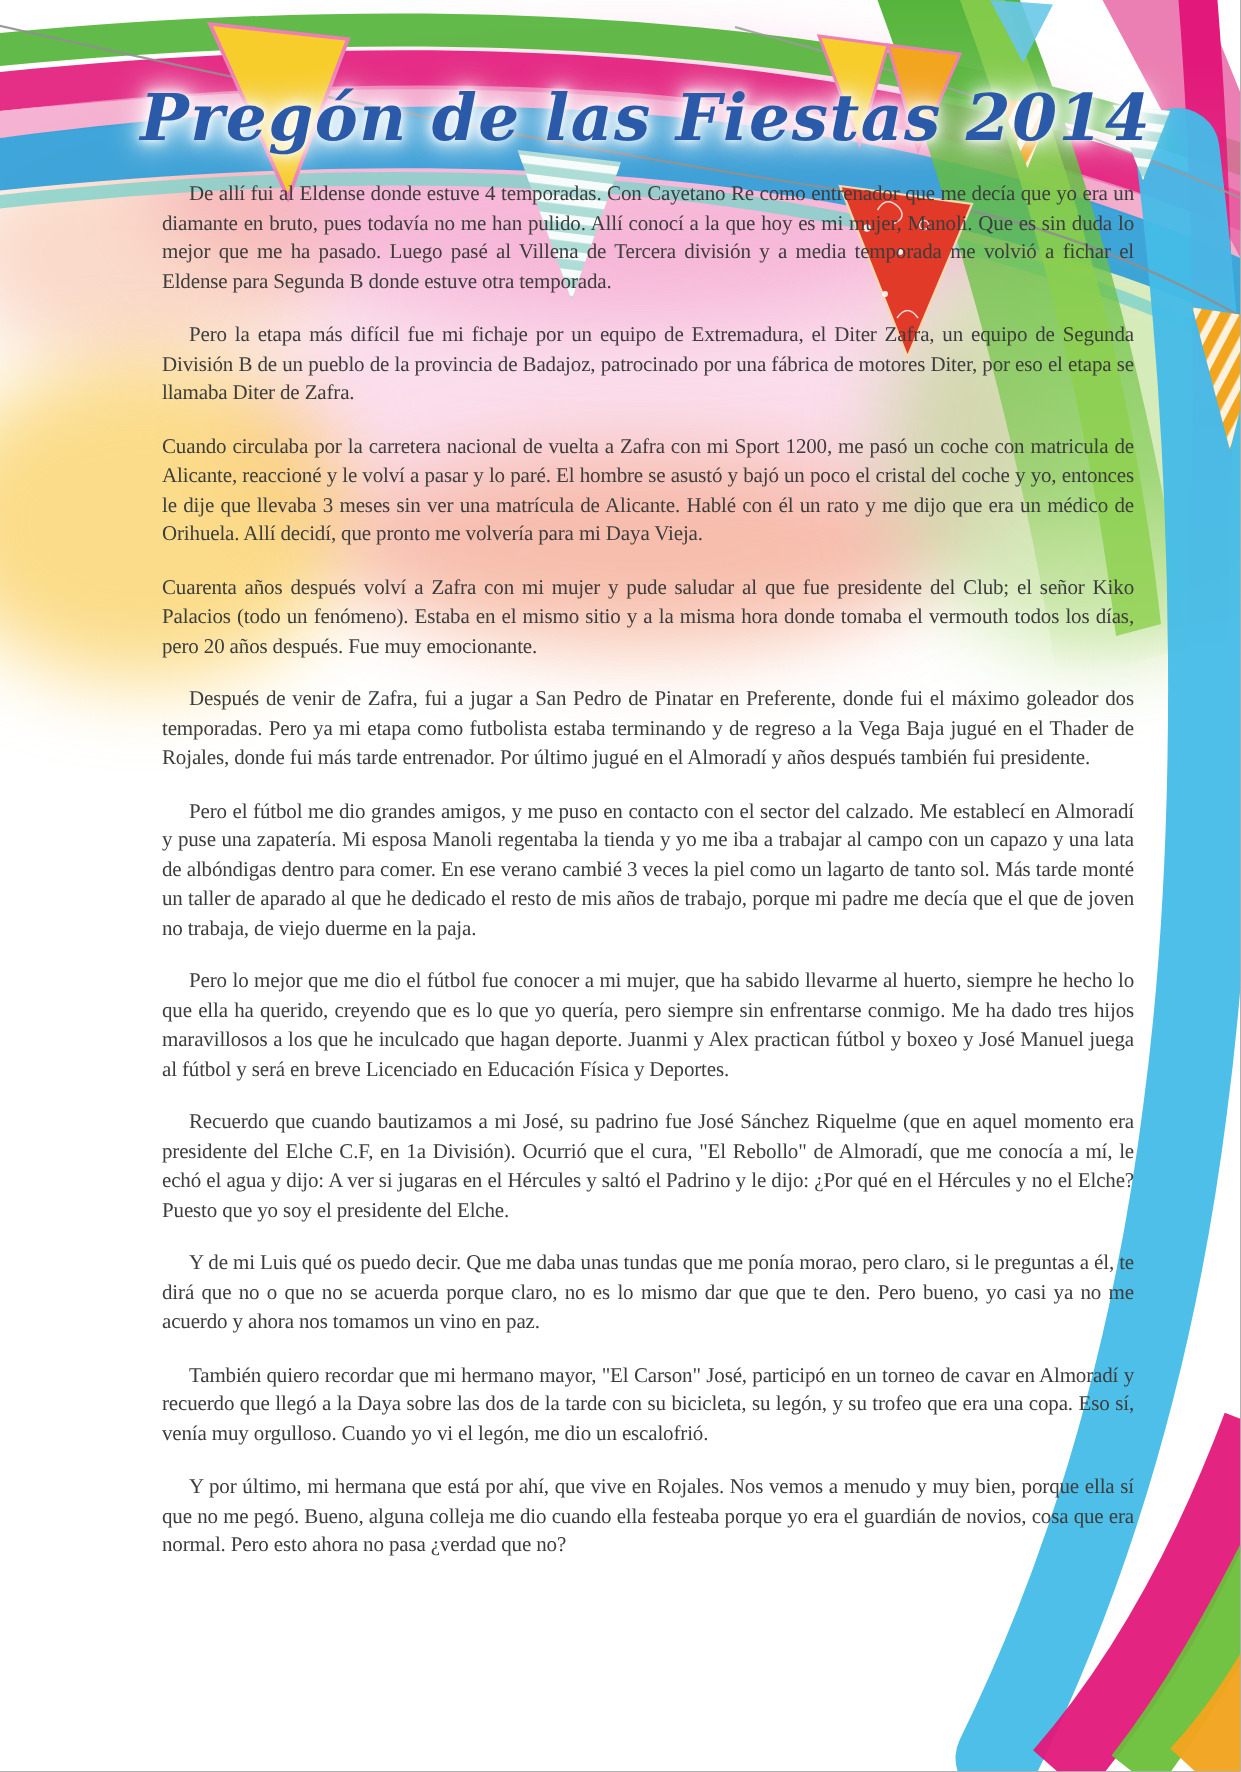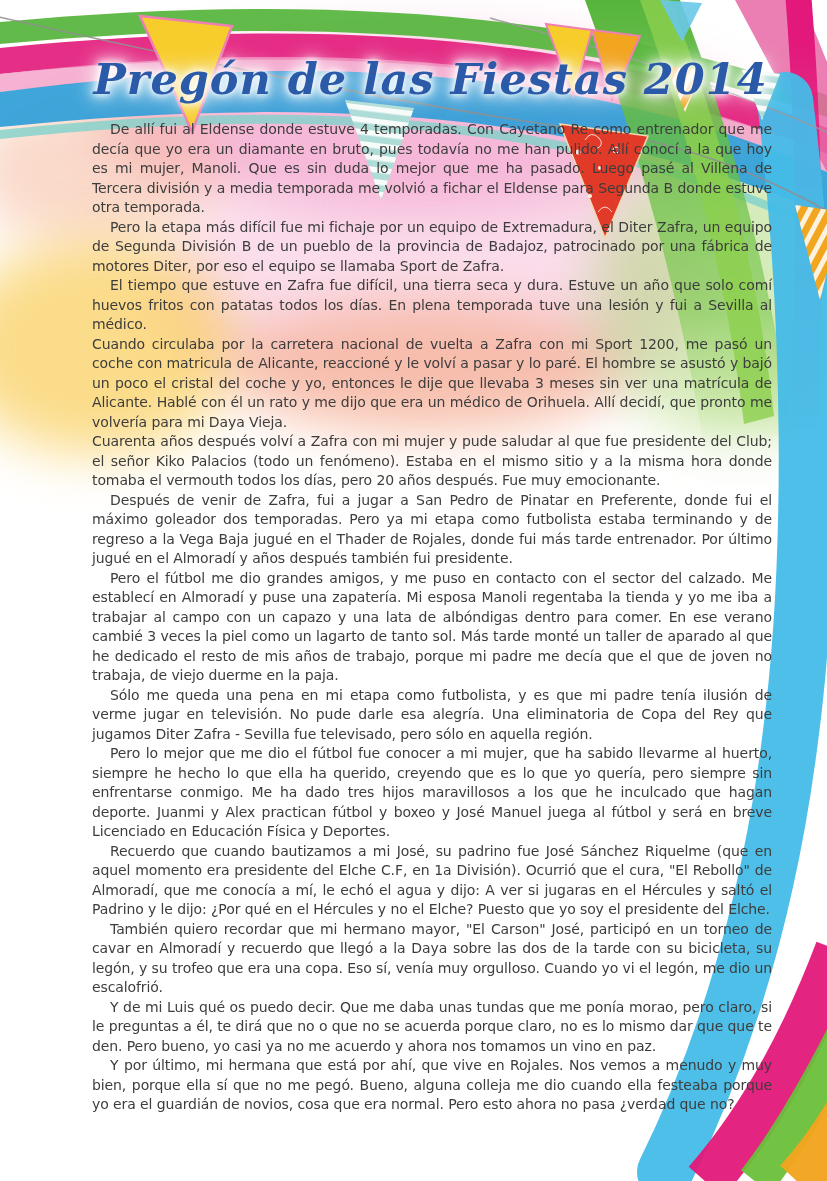--- a/index.html
+++ b/index.html
@@ -36,21 +36,21 @@
   }
   .body-text{
     margin:0 72px 0 75px;
     width:680px;
     font-size:14px;
     line-height:19.5px;
     letter-spacing:-0.1px;
     color:var(--body_text,#3d3d3d);
     text-align:justify;
   }
-  .body-text p{margin:0;padding:0;}
+  .body-text p{margin:16px;padding:0;font-family:Liberation Serif, serif;}
   .body-text p.ind{text-indent:18px;}
 </style>
 </head>
 <body>
 
 <div class="page">
 
   <div class="wash wash-pink-title"></div>
   <div class="wash wash-pink-low"></div>
   <div class="wash wash-salmon-left"></div>
@@ -137,28 +137,26 @@
         <polygon points="795,205 842,212 820,300" fill="url(#stripesD)"></polygon>
       </g>
     </g>
   </svg>
 
   <div class="content">
     <h1 class="title">Pregón de las Fiestas 2014</h1>
 
     <div class="body-text">
       <p class="ind">De allí fui al Eldense donde estuve 4 temporadas.  Con Cayetano Re como entrenador que me decía que yo era un diamante en bruto, pues todavía no me han pulido. Allí conocí a la que hoy es mi mujer, Manoli. Que es sin duda lo mejor que me ha pasado. Luego pasé al Villena de Tercera división y a media temporada me volvió a fichar el Eldense para Segunda B donde estuve otra temporada.</p>
-      <p class="ind">Pero la etapa más difícil fue mi fichaje por un equipo de Extremadura,  el Diter Zafra, un equipo de Segunda División B de un pueblo de la provincia de Badajoz, patrocinado por una fábrica de motores Diter, por eso el equipo se llamaba Sport de Zafra.</p>
-      <p class="ind">El tiempo que estuve en Zafra fue difícil, una tierra seca y dura. Estuve un año que solo comí huevos fritos con patatas todos los días. En plena temporada tuve una lesión y fui a Sevilla al médico.</p>
+      <p class="ind">Pero la etapa más difícil fue mi fichaje por un equipo de Extremadura,  el Diter Zafra, un equipo de Segunda División B de un pueblo de la provincia de Badajoz, patrocinado por una fábrica de motores Diter, por eso el etapa se llamaba Diter de Zafra.</p>
       <p>Cuando circulaba por la carretera nacional de vuelta a Zafra con mi Sport 1200, me pasó un coche con matricula de Alicante,  reaccioné y le volví a pasar y lo paré. El hombre se asustó y bajó un poco el cristal del coche y yo, entonces le dije que llevaba 3 meses sin ver una matrícula de Alicante. Hablé con él un rato y me dijo que era un médico de Orihuela. Allí decidí, que pronto me volvería para mi Daya Vieja.</p>
       <p>Cuarenta años después volví a Zafra con mi mujer y pude saludar al que fue presidente del Club; el señor Kiko Palacios (todo un fenómeno). Estaba en el mismo sitio y a la misma hora donde tomaba el vermouth todos los días, pero 20 años después. Fue muy emocionante.</p>
       <p class="ind">Después de venir de Zafra, fui a jugar a San Pedro de Pinatar en Preferente, donde fui el máximo goleador dos temporadas.  Pero ya mi etapa como futbolista  estaba terminando  y de regreso a la Vega Baja jugué en el Thader de Rojales, donde fui más tarde entrenador.  Por último jugué en el Almoradí y años después también fui presidente.</p>
       <p class="ind">Pero el fútbol me dio grandes amigos, y me puso en contacto con el sector del calzado.  Me establecí en Almoradí  y puse una zapatería.  Mi esposa Manoli regentaba la tienda y yo me iba a trabajar al campo con un capazo y una lata de albóndigas dentro para comer. En ese verano cambié 3 veces la piel como un lagarto de tanto sol. Más tarde monté un taller de aparado al que he dedicado el resto de mis años de trabajo, porque mi padre me decía que el que de joven no trabaja, de viejo duerme en la paja.</p>
-      <p class="ind">Sólo me queda una pena en mi etapa como futbolista,  y es que mi padre tenía ilusión de verme jugar en televisión.  No pude darle esa alegría. Una eliminatoria de Copa del Rey que jugamos  Diter Zafra -  Sevilla fue televisado, pero sólo en aquella región.</p>
       <p class="ind">Pero lo mejor que me dio el fútbol fue conocer a mi mujer, que ha sabido llevarme al huerto, siempre he hecho lo que ella ha querido, creyendo que es lo que yo quería, pero siempre sin enfrentarse  conmigo. Me ha dado tres hijos maravillosos a los que he inculcado que hagan deporte. Juanmi y Alex practican fútbol y boxeo y José Manuel juega al fútbol y será en breve Licenciado en Educación Física y Deportes.</p>
       <p class="ind">Recuerdo que cuando bautizamos a mi José, su padrino fue José Sánchez Riquelme  (que en aquel  momento era presidente del Elche C.F, en 1a División). Ocurrió que el cura, "El Rebollo" de Almoradí, que me conocía a mí,  le echó el agua y dijo: A ver si jugaras en el Hércules y saltó el Padrino y le dijo: ¿Por qué en el Hércules y no el Elche? Puesto que yo soy el presidente del Elche.</p>
+      <p class="ind">Y de mi Luis qué os puedo decir. Que me daba unas tundas que me ponía morao, pero claro, si le preguntas a él, te dirá que no o que no se acuerda porque claro, no es lo mismo dar que que te den. Pero bueno, yo casi ya no me acuerdo y ahora nos tomamos  un vino en paz.</p>
       <p class="ind">También quiero recordar que mi hermano mayor, "El Carson" José, participó en un torneo de cavar en Almoradí  y recuerdo que llegó a la Daya sobre las dos de la tarde con su bicicleta, su legón, y su trofeo que era una copa. Eso sí, venía  muy orgulloso.  Cuando yo vi el legón, me dio un escalofrió.</p>
-      <p class="ind">Y de mi Luis qué os puedo decir. Que me daba unas tundas que me ponía morao, pero claro, si le preguntas a él, te dirá que no o que no se acuerda porque claro, no es lo mismo dar que que te den. Pero bueno, yo casi ya no me acuerdo y ahora nos tomamos  un vino en paz.</p>
       <p class="ind">Y por último, mi hermana que está por ahí, que vive en Rojales. Nos vemos a menudo y muy bien, porque ella sí que no me pegó. Bueno, alguna colleja me dio cuando ella festeaba porque yo era el guardián de novios, cosa que era normal. Pero esto ahora no pasa ¿verdad que no?</p>
     </div>
 
   </div>
 </div>
 
 </body></html>

